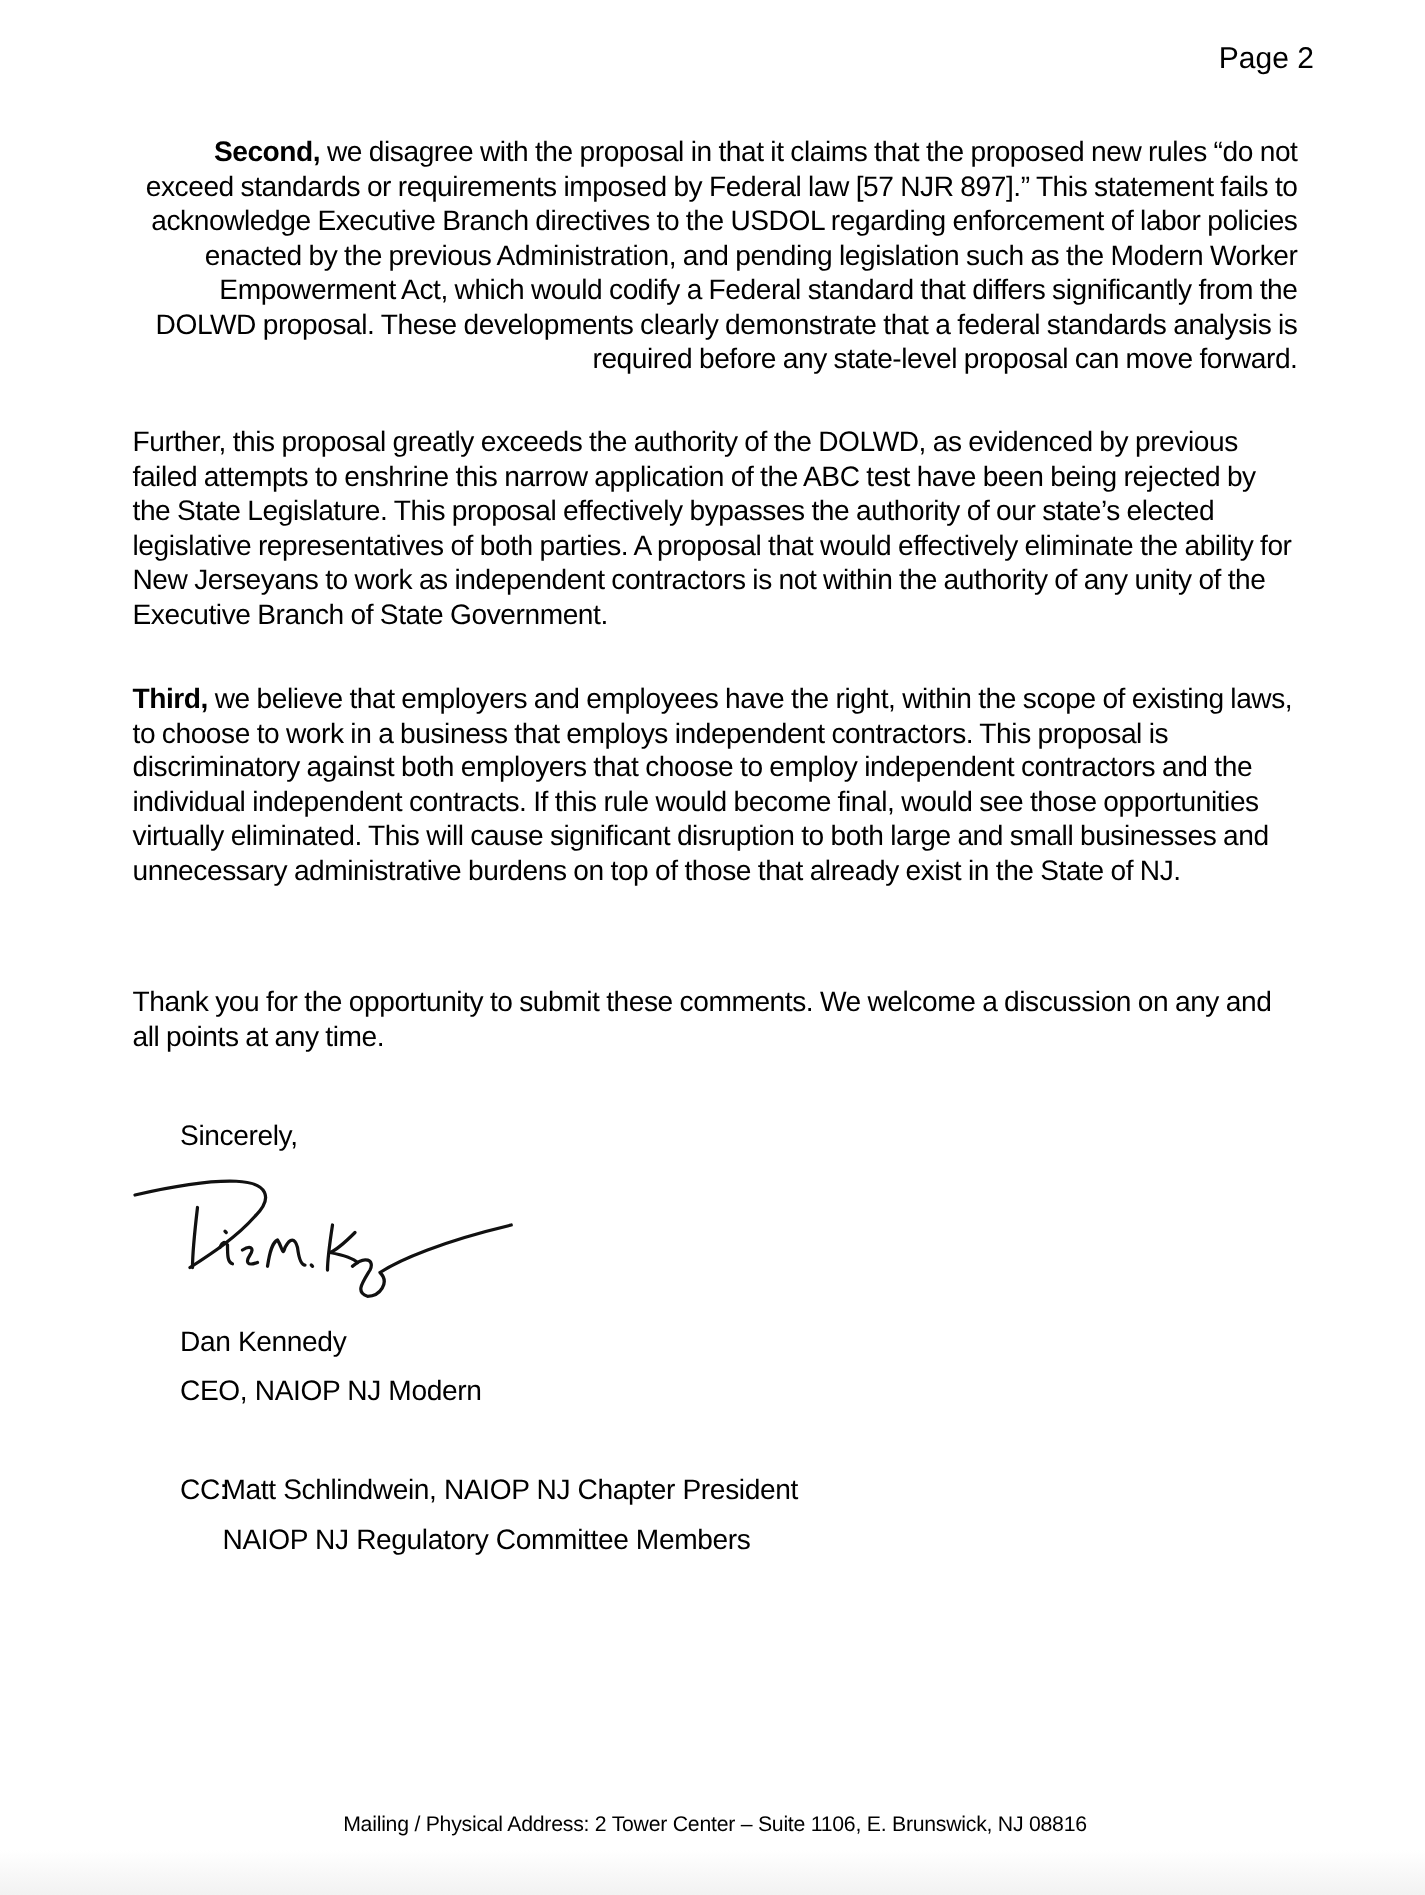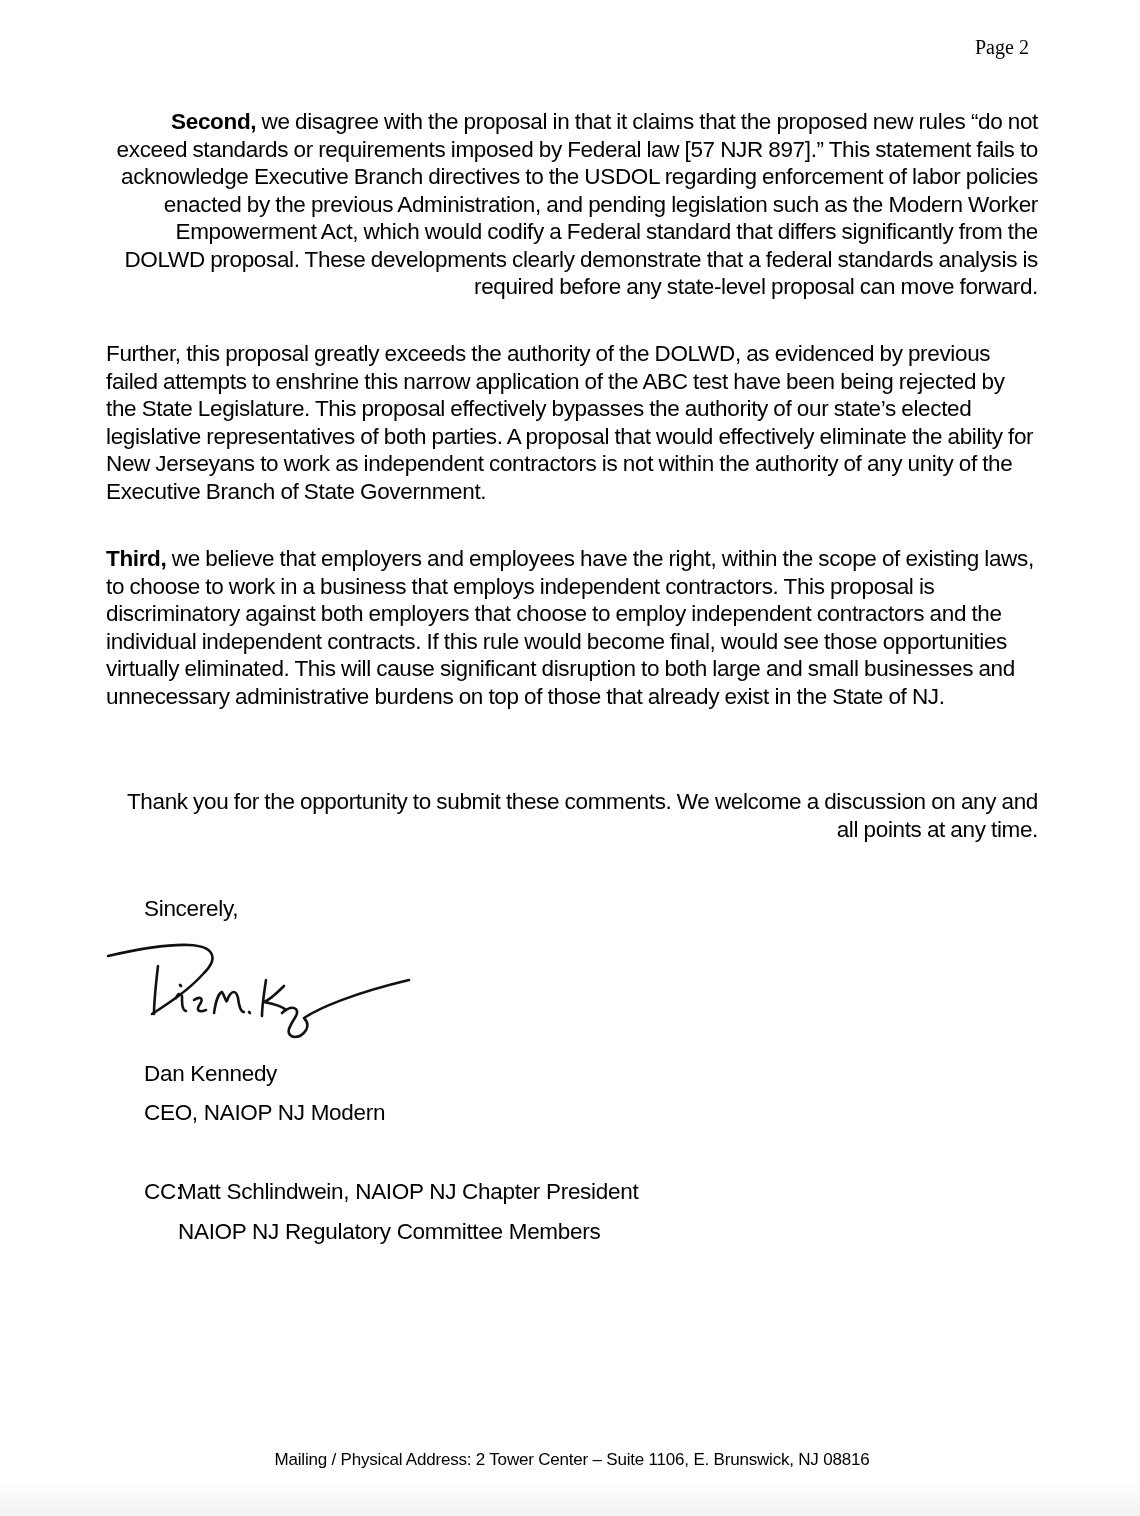--- a/index.html
+++ b/index.html
@@ -9,41 +9,40 @@
     background: #ffffff;
     position: relative;
     overflow: hidden;
     font-family: "Liberation Sans", sans-serif;
     color: #000;
   }
   .page-num {
     position: absolute;
     left: 975px;
     top: 35px;
-    font-size: 20px;
+    font-size: 24px;
     line-height: 24px;
-    font-family: Liberation Serif, serif;
   }
   .body-text {
     position: absolute;
     left: 106px;
     width: 932px;
     font-size: 22.5px;
     line-height: 27.5px;
     text-align: justify;
     letter-spacing: -0.35px;
     word-spacing: -0.5px;
     margin: 0;
   }
   .body-text.last-left { text-align: left; }
   .body-text b { font-weight: bold; }
   #p1 { top: 108px; text-align: right; }
   #p2 { top: 340px; }
   #p3 { top: 545px; }
-  #p4 { top: 788px; text-align: right; }
+  #p4 { top: 788px; text-align: left; }
   .plain {
     position: absolute;
     left: 106px;
     font-size: 22.5px;
     line-height: 27px;
     letter-spacing: -0.3px;
     margin-left: 38px;
   }
   #closing { top: 895px; }
   #signame { top: 1060px; }

